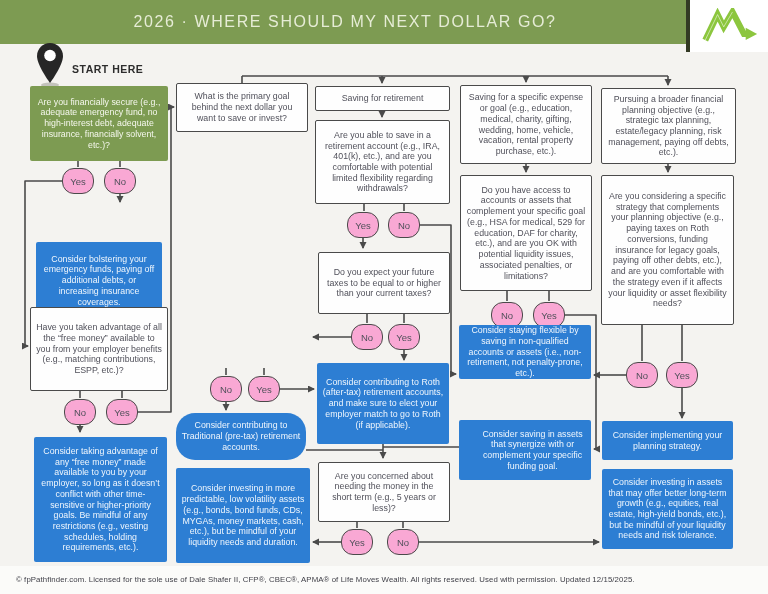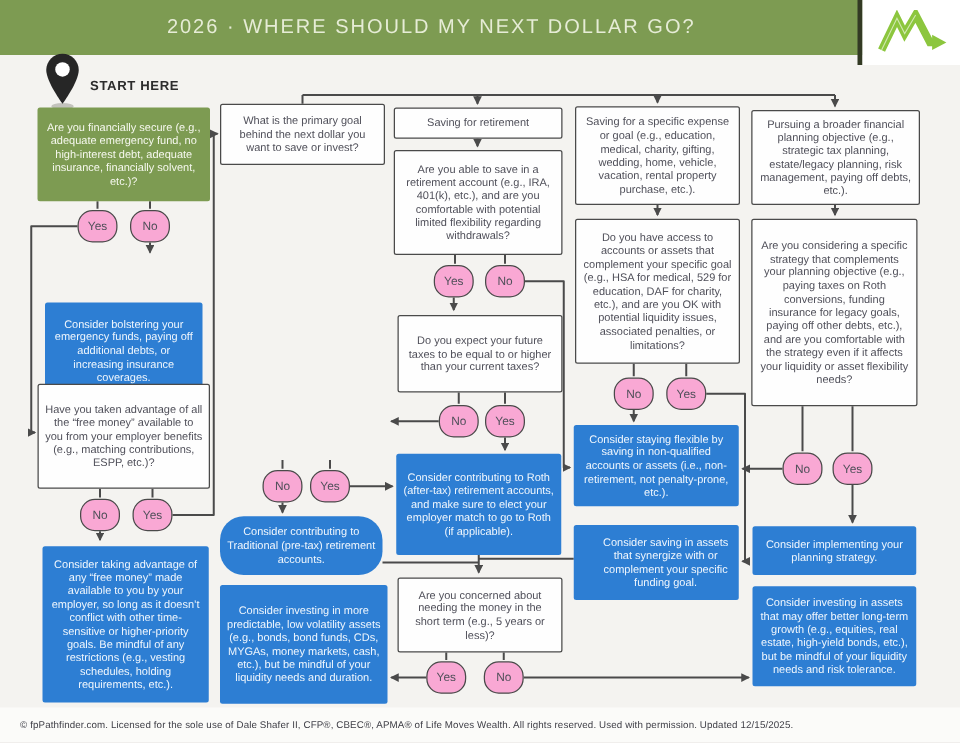--- a/index.html
+++ b/index.html
@@ -102,21 +102,21 @@
   <div class="yn" style="left:388px;top:324px;">Yes</div>
   <div class="node b" style="left:317px;top:363px;width:132px;height:81px;">Consider contributing to Roth (after-tax) retirement accounts, and make sure to elect your employer match to go to Roth (if applicable).</div>
   <div class="node q" style="left:318px;top:462px;width:132px;height:60px;">Are you concerned about needing the money in the short term (e.g., 5 years or less)?</div>
   <div class="yn" style="left:341px;top:529px;">Yes</div>
   <div class="yn" style="left:387px;top:529px;">No</div>
 
   <div class="node q" style="left:460px;top:85px;width:132px;height:79px;">Saving for a specific expense or goal (e.g., education, medical, charity, gifting, wedding, home, vehicle, vacation, rental property purchase, etc.).</div>
   <div class="node q" style="left:460px;top:175px;width:132px;height:116px;">Do you have access to accounts or assets that complement your specific goal (e.g., HSA for medical, 529 for education, DAF for charity, etc.), and are you OK with potential liquidity issues, associated penalties, or limitations?</div>
   <div class="yn" style="left:491px;top:302px;">No</div>
   <div class="yn" style="left:533px;top:302px;">Yes</div>
-  <div class="node b" style="left:459px;top:340px;width:132px;height:65px;">Consider staying flexible by saving in non-qualified accounts or assets (i.e., non-retirement, not penalty-prone, etc.).</div>
+  <div class="node b" style="left:459px;top:325px;width:132px;height:54px;">Consider staying flexible by saving in non-qualified accounts or assets (i.e., non-retirement, not penalty-prone, etc.).</div>
   <div class="node b" style="left:459px;top:420px;width:132px;height:60px;padding-left:20px;">Consider saving in assets that synergize with or complement your specific funding goal.</div>
 
   <div class="node q" style="left:601px;top:88px;width:135px;height:76px;">Pursuing a broader financial planning objective (e.g., strategic tax planning, estate/legacy planning, risk management, paying off debts, etc.).</div>
   <div class="node q" style="left:601px;top:175px;width:133px;height:150px;">Are you considering a specific strategy that complements your planning objective (e.g., paying taxes on Roth conversions, funding insurance for legacy goals, paying off other debts, etc.), and are you comfortable with the strategy even if it affects your liquidity or asset flexibility needs?</div>
   <div class="yn" style="left:626px;top:362px;">No</div>
   <div class="yn" style="left:666px;top:362px;">Yes</div>
   <div class="node b" style="left:602px;top:421px;width:131px;height:39px;">Consider implementing your planning strategy.</div>
   <div class="node b" style="left:602px;top:469px;width:131px;height:80px;">Consider investing in assets that may offer better long-term growth (e.g., equities, real estate, high-yield bonds, etc.), but be mindful of your liquidity needs and risk tolerance.</div>
 
   <div class="footer-bar"></div>

